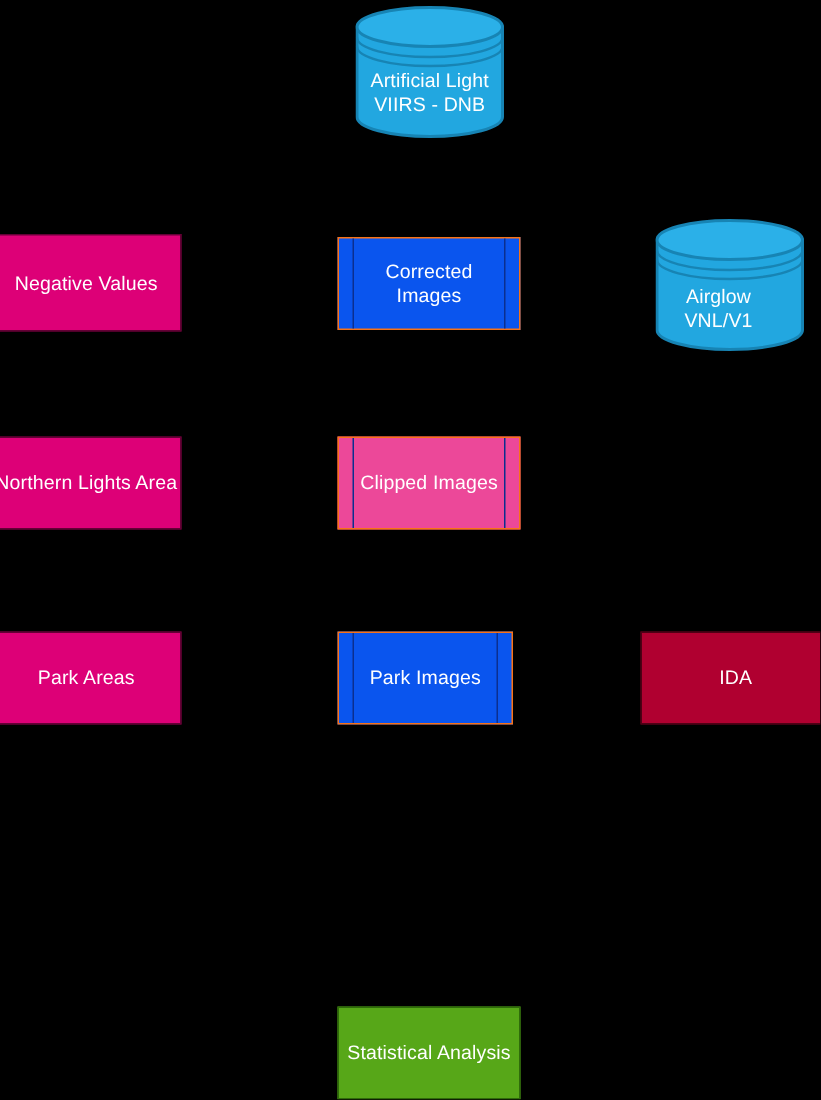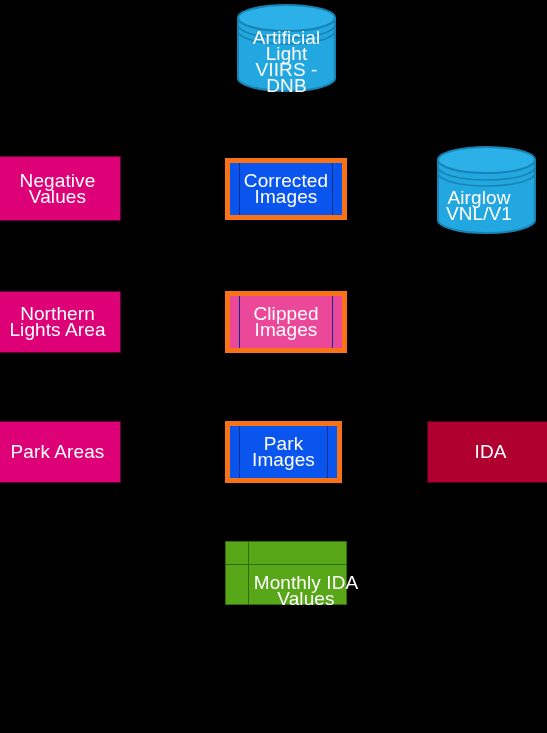--- a/index.html
+++ b/index.html
@@ -26,35 +26,35 @@
     position: absolute;
     left: 0;
     top: 0;
     width: 100%;
     height: 100%;
     display: flex;
     align-items: center;
     justify-content: center;
     text-align: center;
     color: #ffffff;
-    font-size: 19px;
+    font-size: 13px;
     line-height: 16px;
     letter-spacing: 0.1px;
     white-space: pre-line;
     pointer-events: none;
   }
 
   
   .rect {
     border: 1px solid rgba(0,0,0,0.55);
   }
 
   
   .predef {
-    border: 5px solid #f97316;
+    border: 1px solid #f97316;
   }
   .predef .bar {
     position: absolute;
     top: 0;
     bottom: 0;
     width: 1px;
     background: #0b2f8f;
   }
   .predef .bar.left  { left: 9px; }
   .predef .bar.right { right: 9px; }
@@ -150,21 +150,18 @@
   <div class="node predef" style="left:225px; top:421px; width:117px; height:62px; background:#0A55EE;">
     <span class="bar left"></span>
     <span class="bar right"></span>
     <div class="label">Park Images</div>
   </div>
 
   <div class="node rect" style="left:427px; top:421px; width:127px; height:62px; background:#B00030;">
     <div class="label" style="padding-right:7px;">IDA</div>
   </div>
 
-  <div class="node tablebox" style="left:225px; top:541px; width:122px; height:64px; background:#57A718;">
-    <span class="hline" style="top:22px;"></span>
-    <span class="vline" style="left:22px;"></span>
-    <div class="label" style="padding-top:18px; padding-left:20px;">Monthly IDA
-Values</div>
+
+  <div class="node tablebox" style="left:225px; top:671px; width:122px; height:62px; background:#57A718;">
+    <div class="label">Statistical Analysis</div>
   </div>
-
 
 </div>
 
 </body></html>

